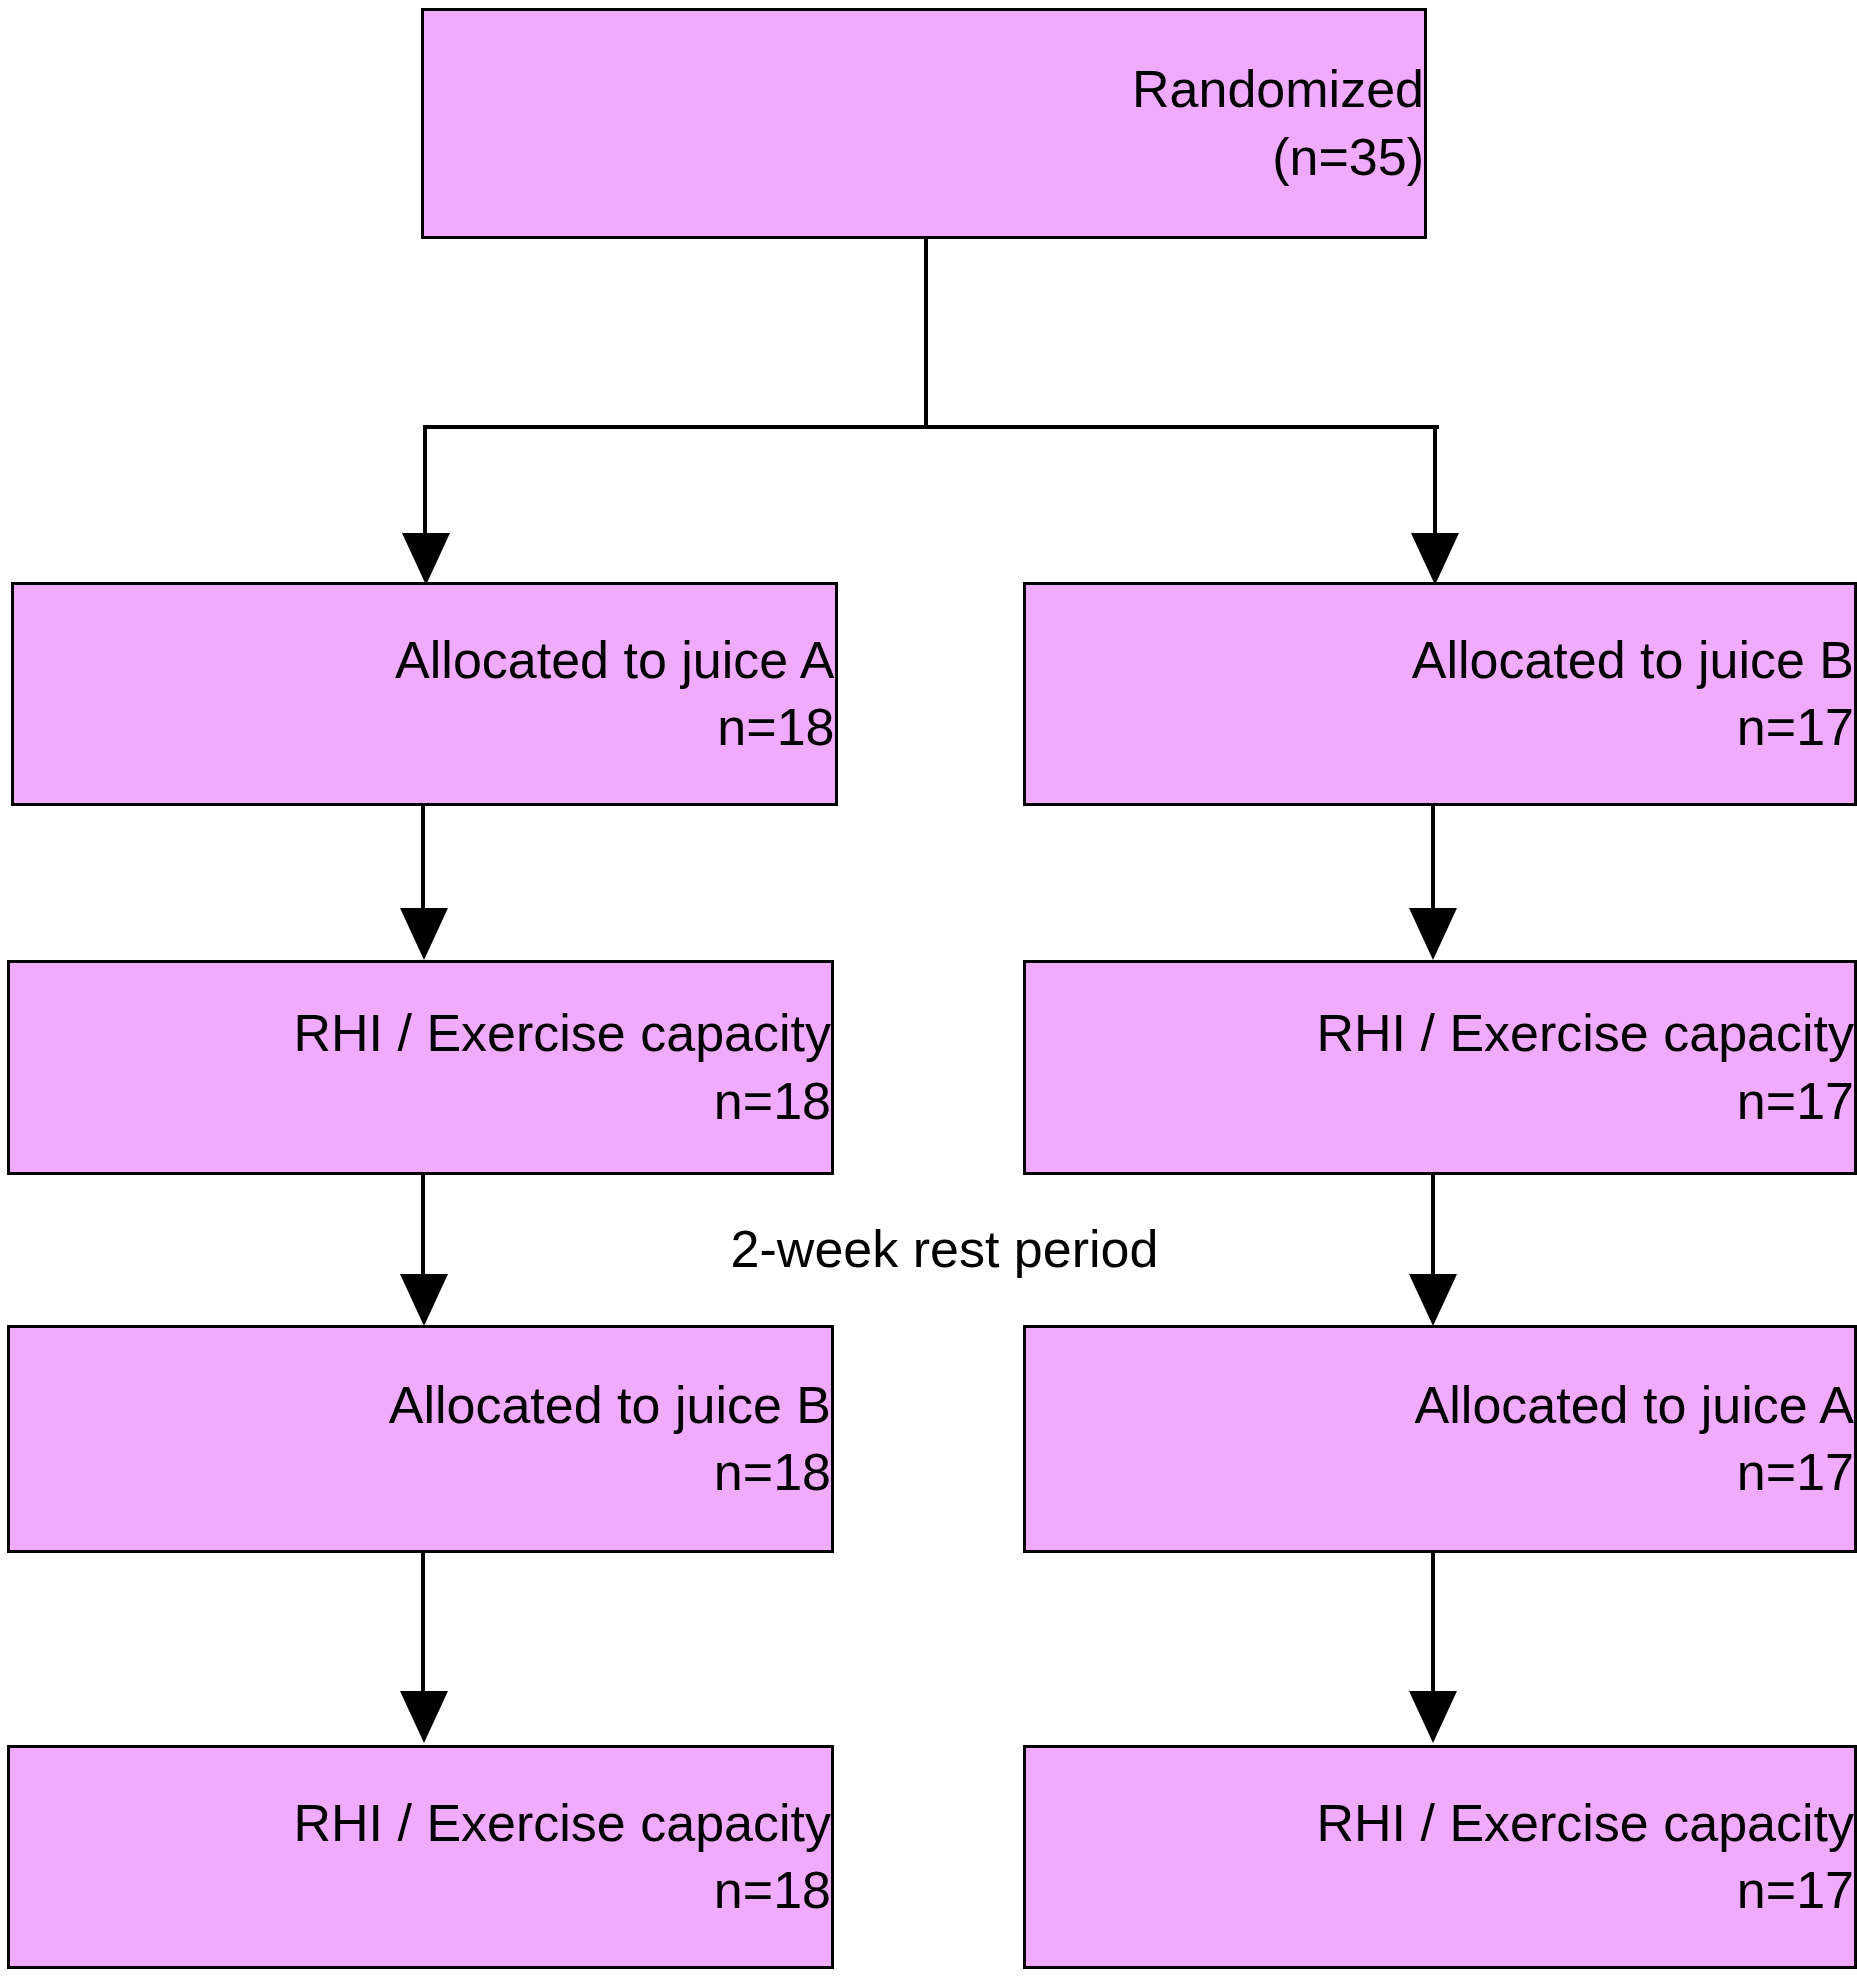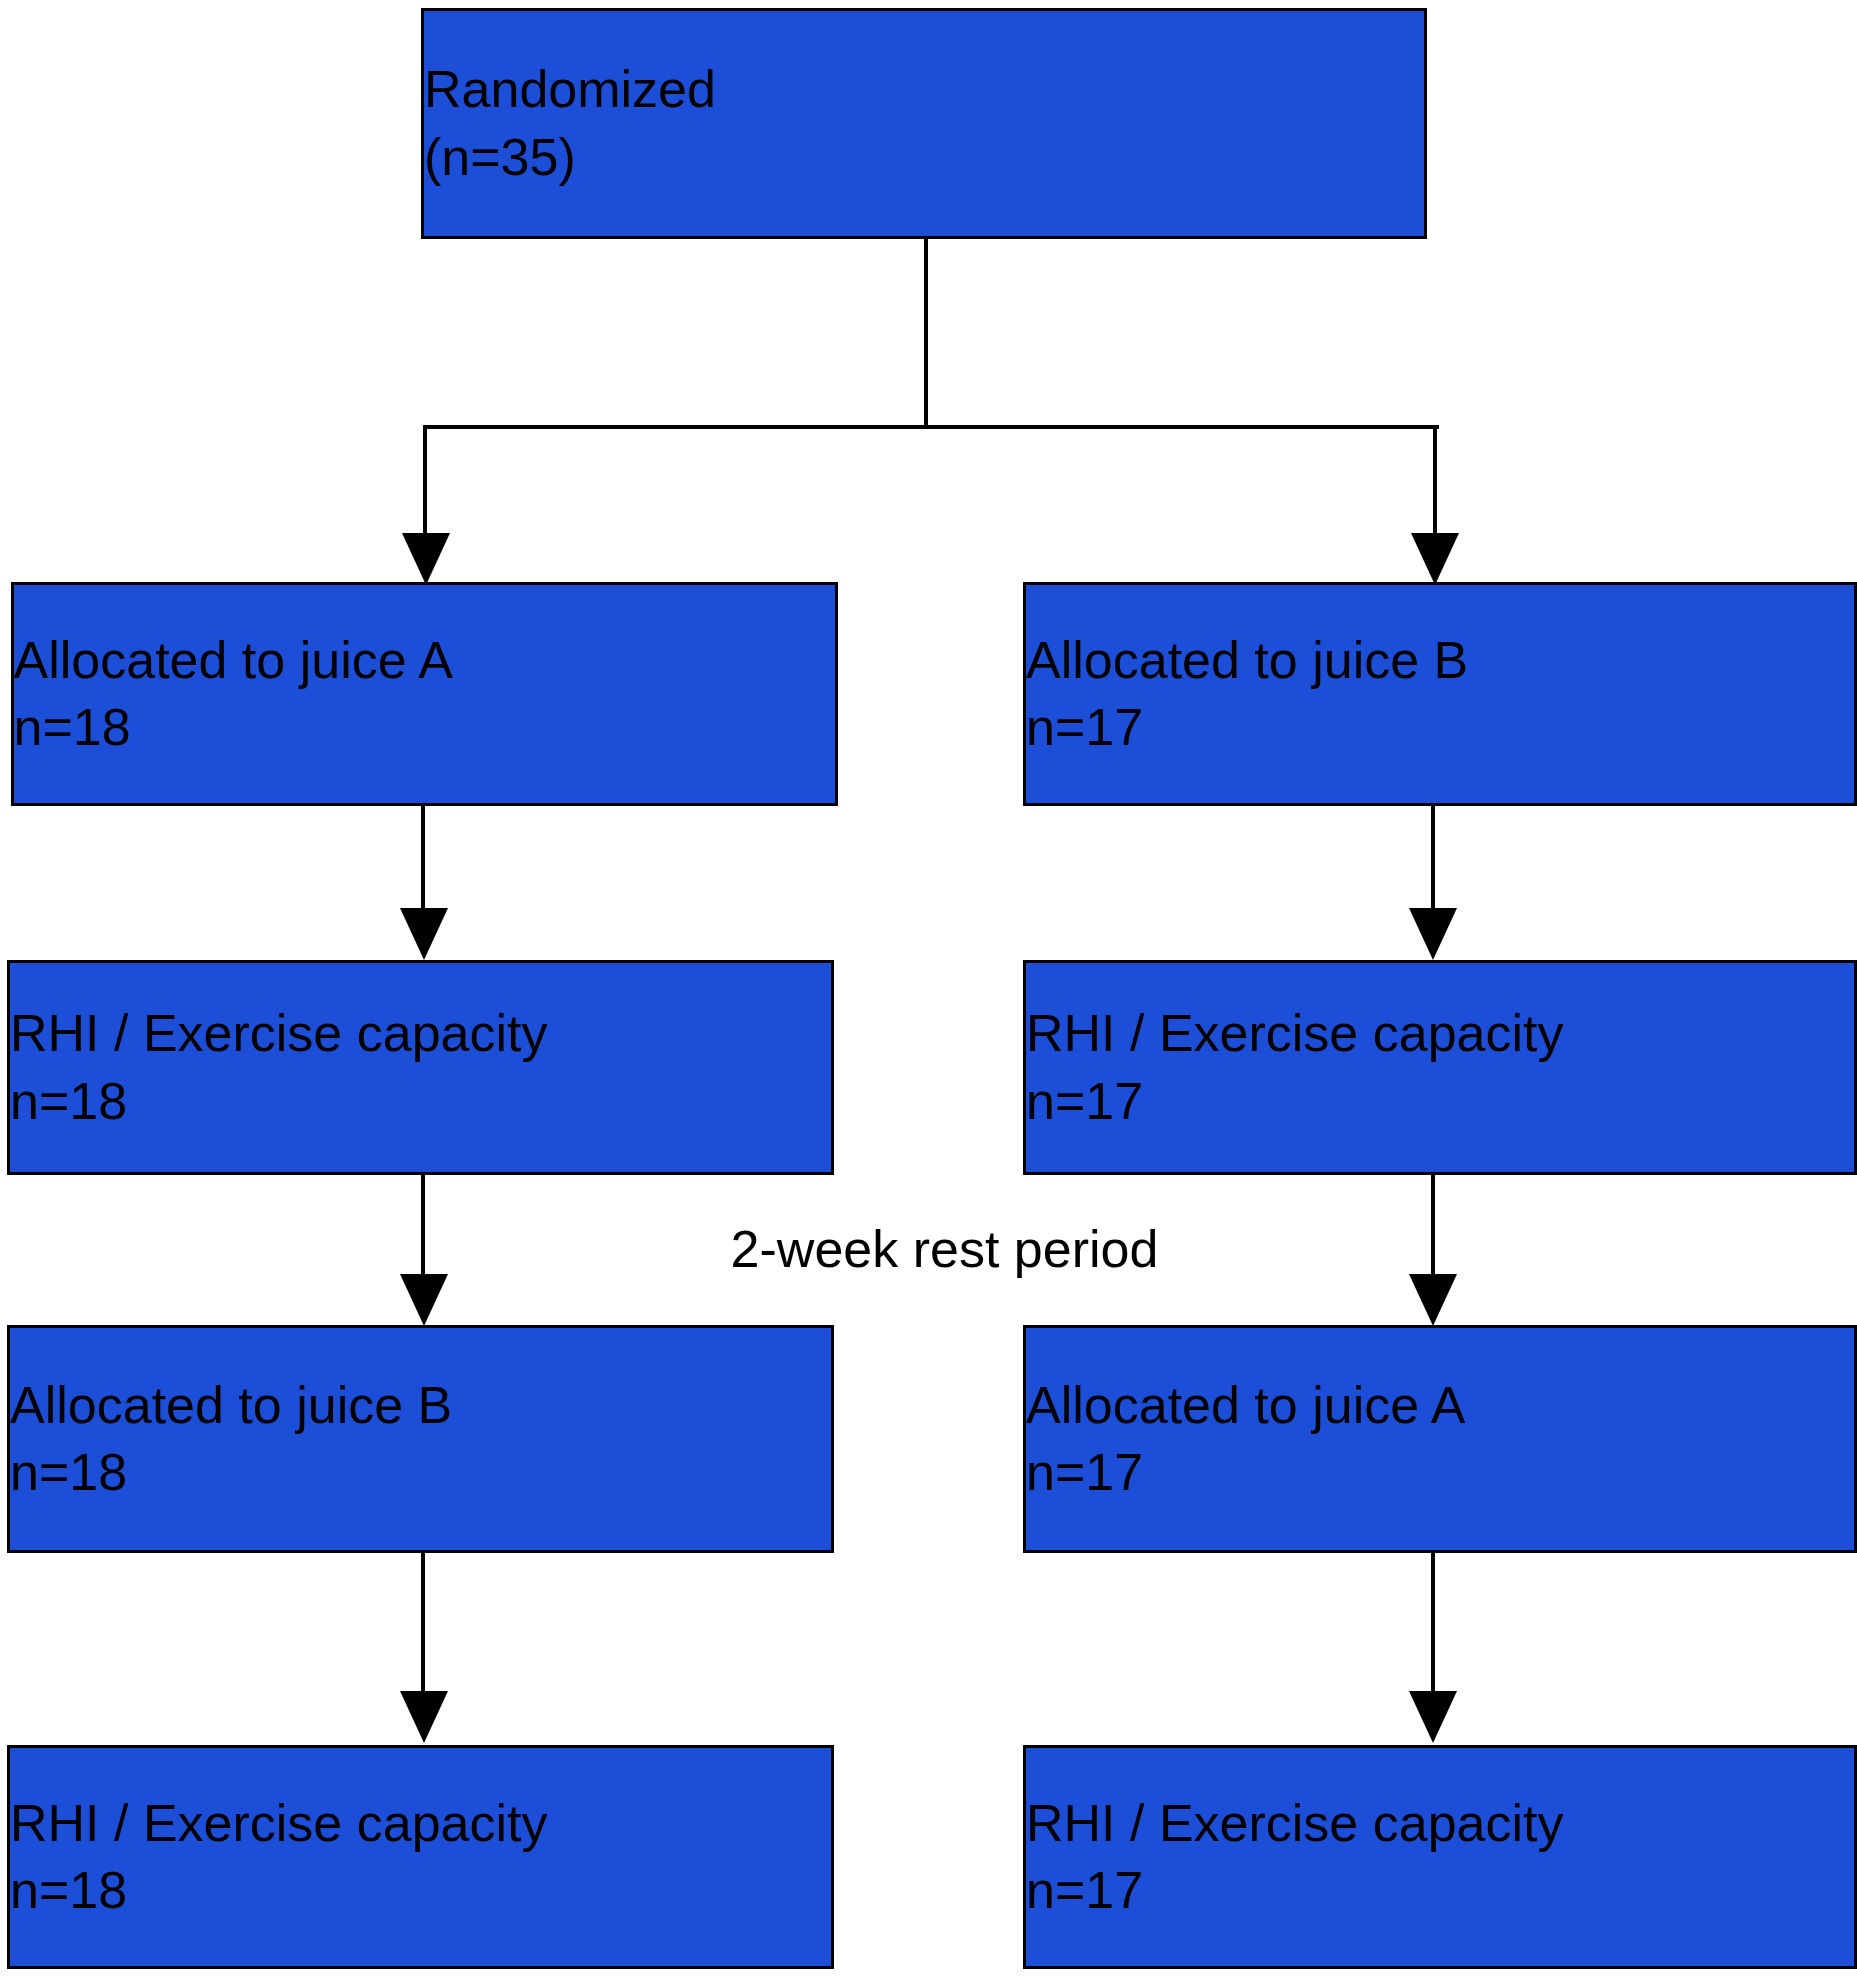--- a/index.html
+++ b/index.html
@@ -15,24 +15,24 @@
     position: relative;
     width: 1857px;
     height: 1985px;
     background: #ffffff;
     overflow: hidden;
   }
   .node {
     position: absolute;
     box-sizing: border-box;
     border: 3.5px solid #000000;
-    background: #1d4ed8;
+    background: #f0abfc;
     display: flex;
     flex-direction: column;
-    align-items: flex-start;
+    align-items: flex-end;
     justify-content: center;
     text-align: center;
     line-height: 1.22;
   }
   .node .line1,
   .node .line2 {
     display: block;
     font-size: 52px;
     letter-spacing: 0px;
     white-space: nowrap;

